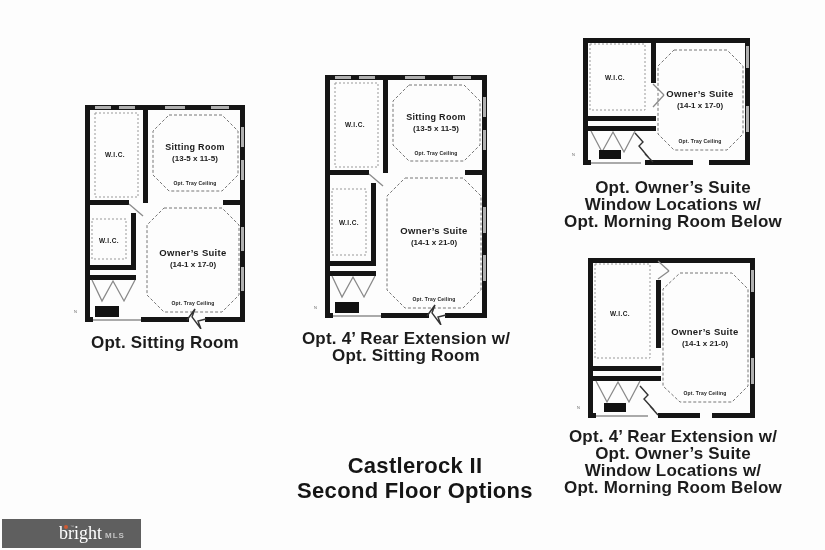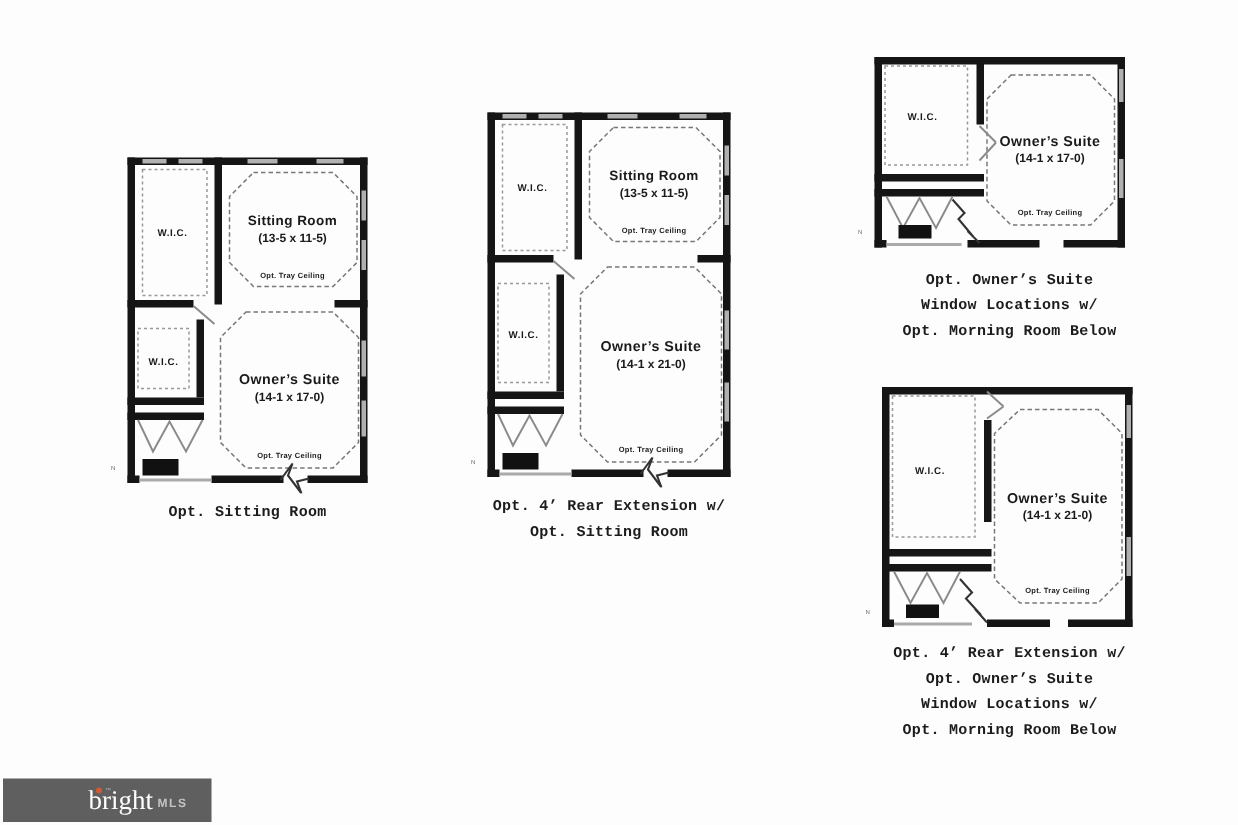--- a/index.html
+++ b/index.html
@@ -14,21 +14,21 @@
     font-family:"Liberation Sans", sans-serif;
     fill:#1a1a1a;
   }
   .room-name{font-weight:bold;letter-spacing:.3px;}
   .room-dims{font-weight:bold;}
   .room-note{font-weight:bold;letter-spacing:.2px;}
   .wic-label{font-weight:bold;letter-spacing:.4px;}
   .north-mark{fill:#666;}
   .caption{
     position:absolute;text-align:center;font-weight:bold;
-    font-size:10px;line-height:17px;color:#1c1c1c;letter-spacing:.2px;font-family:Liberation Mono, monospace;
+    font-size:17px;line-height:17px;color:#1c1c1c;letter-spacing:.2px;
   }
   .sheet-title{
     position:absolute;left:245px;top:453px;width:340px;text-align:center;
     font-weight:bold;font-size:22px;line-height:25px;color:#151515;letter-spacing:.3px;
   }
   .logo{
     position:absolute;left:2px;top:519px;width:98px;height:29px;
     background:#5f5f5f;display:flex;align-items:center;justify-content:center;padding-left:41px;
   }
   .logo-bright{
@@ -230,20 +230,22 @@
   <div>Opt. Morning Room Below</div>
 </div>
 <div class="caption" style="left:538px;top:428px;width:270px;">
   <div>Opt. 4’ Rear Extension w/</div>
   <div>Opt. Owner’s Suite</div>
   <div>Window Locations w/</div>
   <div>Opt. Morning Room Below</div>
 </div>
 
 <div class="sheet-title">
+  <div>Castlerock II</div>
+  <div>Second Floor Options</div>
 </div>
 
 <div class="logo">
   <span class="logo-bright">bright</span>
   <span class="logo-dot"></span>
   <span class="logo-tm">™</span>
   <span class="logo-mls">MLS</span>
 </div>
 
 </body></html>

